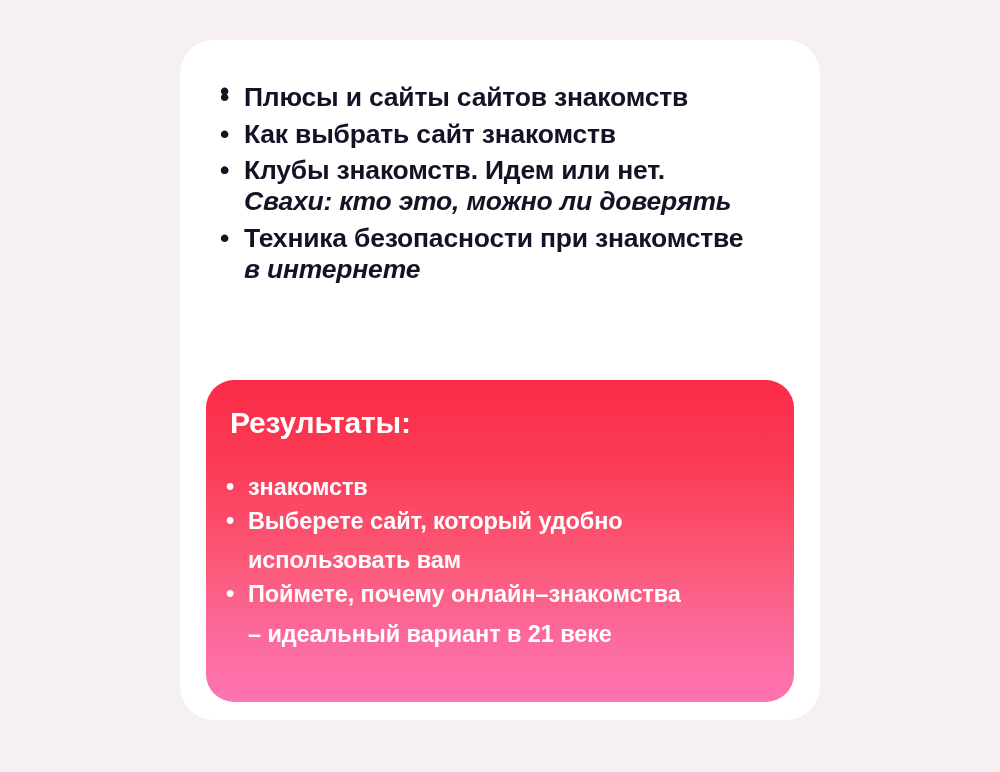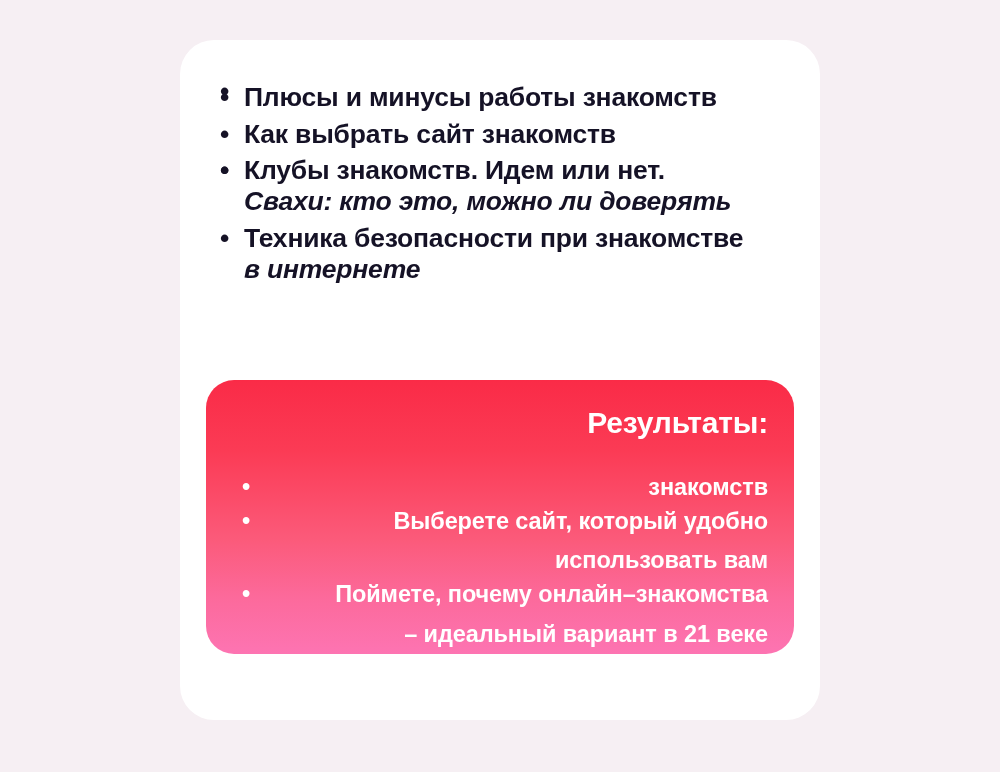--- a/index.html
+++ b/index.html
@@ -55,27 +55,26 @@
   .topic-list li .second-line {
     display: block;
     font-style: italic;
   }
 
   .results-box {
     position: absolute;
     left: 26px;
     right: 26px;
     top: 340px;
-    height: 274px;
+    height: 322px;
     border-radius: 28px;
     background: linear-gradient(180deg, #fa2b47 0%, #fb3b55 26%, #fb5a7a 58%, #fc6a9c 80%, #fd74b2 100%);
     box-sizing: border-box;
-    padding: 26px 26px 0 26px;
+    padding: 26px 26px 0 10px;
     overflow: hidden;
-    text-align: right;
   }
   .results-title {
     font-size: 30px;
     font-weight: 700;
     color: #ffffff;
     margin: 0 0 34px 14px;
     letter-spacing: -0.2px;
   }
   .results-list {
     list-style: none;
@@ -111,21 +110,21 @@
 <div class="slide">
 
   <div class="card">
 
     <ul class="topic-list">
       <li>
         <span class="bullet">•</span>
       </li>
       <li>
         <span class="bullet">•</span>
-        <span>Плюсы и минусы работы знакомств</span>
+        <span>Плюсы и сайты сайтов знакомств</span>
       </li>
       <li>
         <span class="bullet">•</span>
         <span>Как выбрать сайт знакомств</span>
       </li>
       <li>
         <span class="bullet">•</span>
       </li>
       <li>
         <span class="bullet">•</span>

